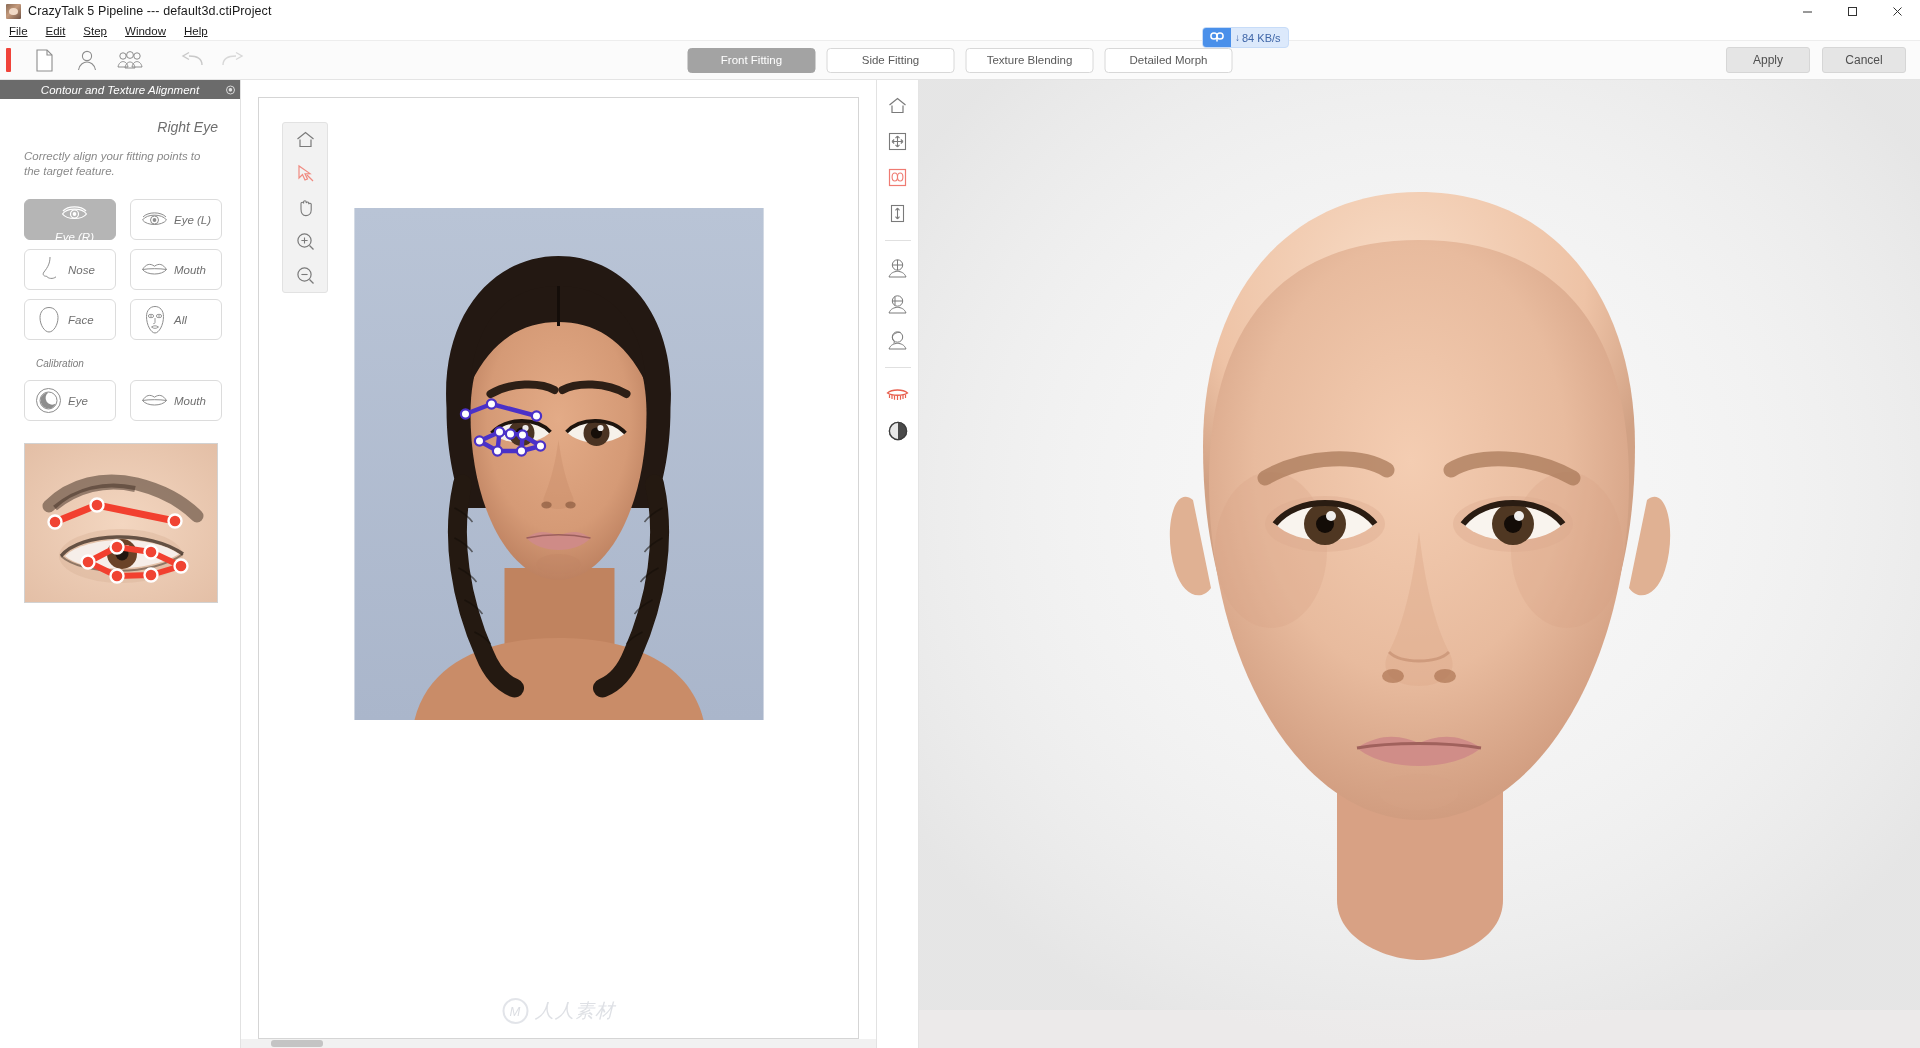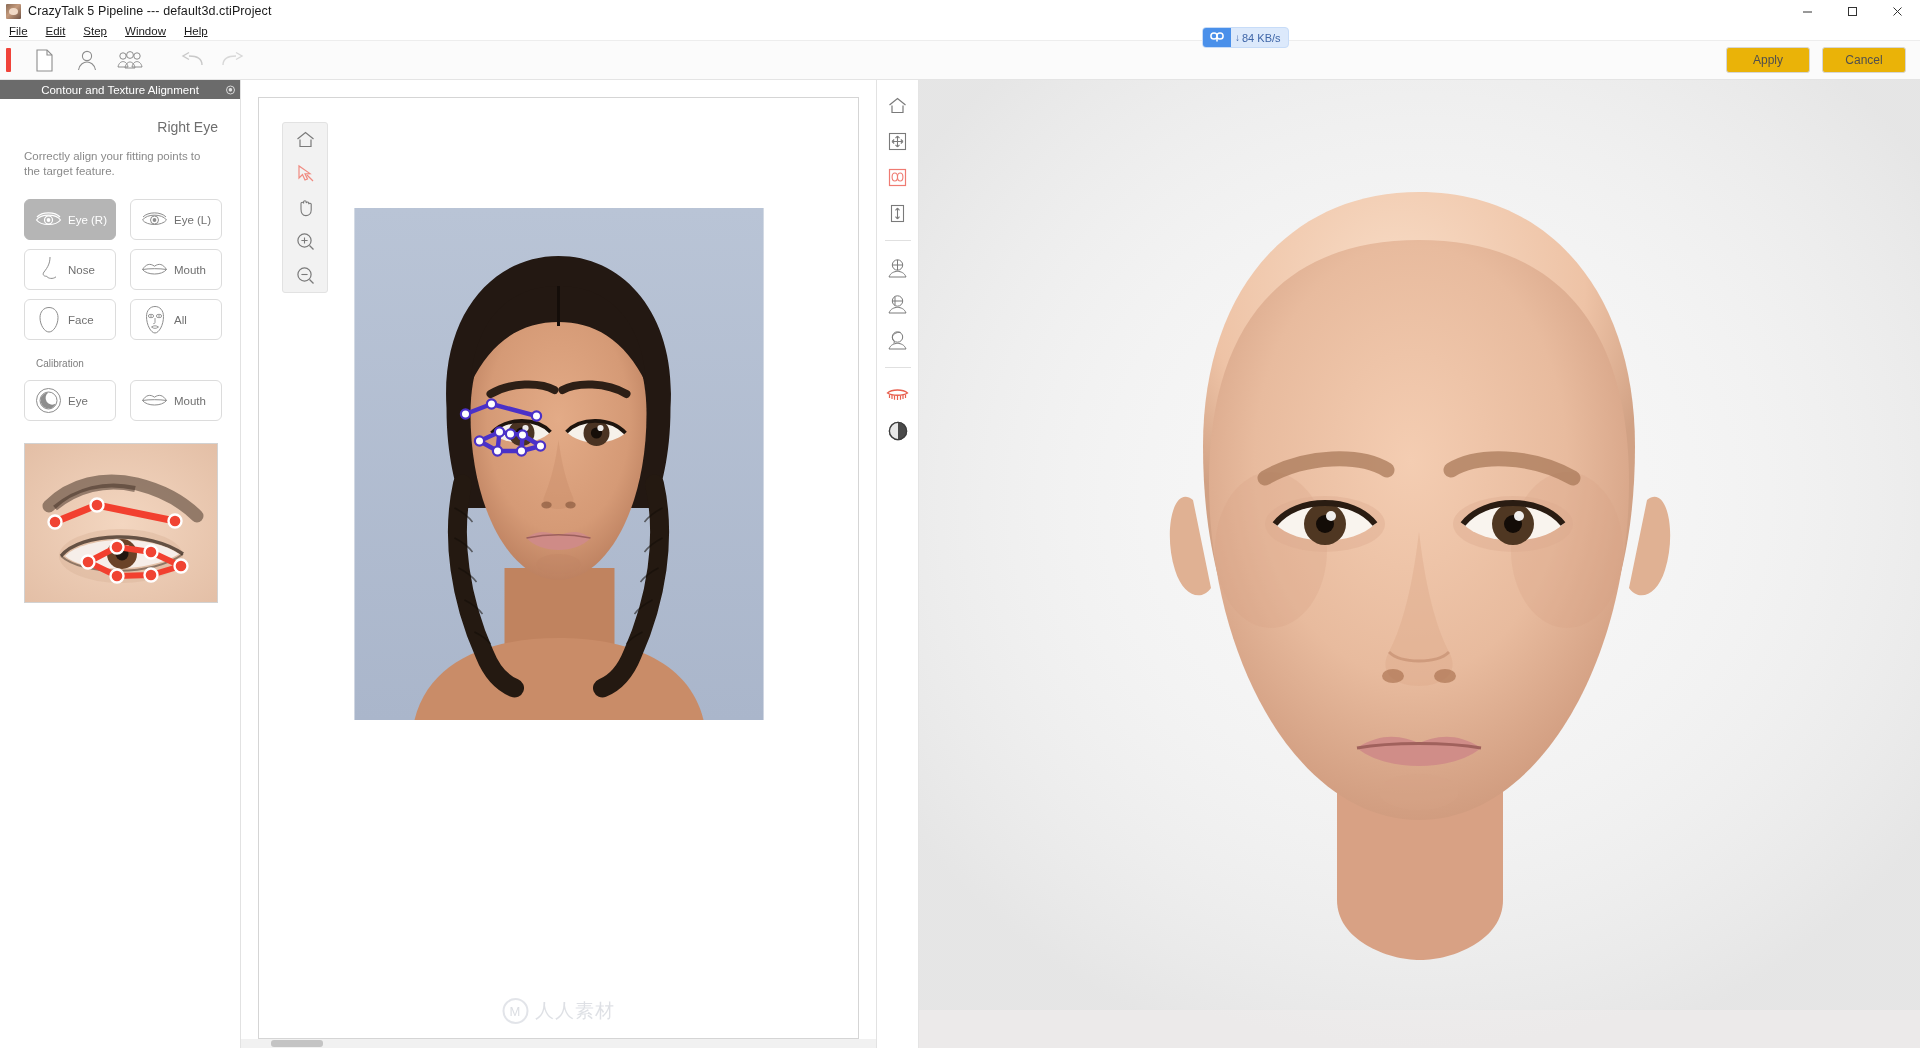--- a/index.html
+++ b/index.html
@@ -71,26 +71,26 @@
   .net-badge .cloud{
     width:28px;height:21px;background:#4a90ea;display:flex;align-items:center;justify-content:center;
   }
   .net-badge .spd{
     font-size:11px;color:#3f66a8;padding:0 7px 0 4px;display:flex;align-items:center;gap:2px;
   }
   .net-badge .arrow{color:#3f66a8;font-size:10px;}
 
   .right-btns{ position:absolute;right:14px;display:flex;gap:12px;}
   .rb{
-    width:84px;height:26px;border:1px solid #d6d6d6;background:#eab308;border-radius:3px;
+    width:84px;height:26px;border:1px solid #d6d6d6;background:#e5e5e5;border-radius:3px;
     font-size:12px;color:#4f4f4f;display:flex;align-items:center;justify-content:center;
   }
 
   
-  .workspace{ display:flex; height:968px; background:#701a75;}
+  .workspace{ display:flex; height:968px; background:#701a75;font-style:italic;}
 
   
   .left-panel{ width:241px;flex:none;background:#ffffff;border-right:1px solid #e2e2e2;}
   .panel-head{
     height:19px;background:#6b6b6b;color:#fff;font-size:11.5px;
     display:flex;align-items:center;justify-content:center;position:relative;
   }
   .panel-head .pin{
     position:absolute;right:5px;top:50%;transform:translateY(-50%);
     width:9px;height:9px;border:1px solid #d8d8d8;border-radius:50%;
@@ -98,21 +98,21 @@
   }
   .panel-body{padding:20px 22px 0 24px;}
   .sec-title{font-size:14px;color:#6e6e6e;margin-bottom:14px;font-weight:400;text-align:right;}
   .sec-desc{font-size:11.5px;color:#8a8a8a;line-height:15px;margin-bottom:20px;max-width:180px;}
 
   .btn-grid{display:grid;grid-template-columns:92px 92px;gap:9px 14px;margin-bottom:18px;}
   .feat-btn{
     height:41px;border:1px solid #dcdcdc;border-radius:6px;background:#fff;
     display:flex;align-items:center;gap:5px;padding-left:9px;
   }
-  .feat-btn.active{background:#b5b5b5;border-color:#b5b5b5;}
+  .feat-btn.active{background:#b5b5b5;border-color:#b5b5b5;flex-direction:column;}
   .feat-btn .lbl{font-size:11.5px;color:#707070;}
   .feat-btn.active .lbl{color:#ffffff;}
   .feat-btn .ic{width:29px;height:26px;display:flex;align-items:center;justify-content:center;flex:none;}
   .feat-btn svg{display:block;}
 
   .cal-title{font-size:10px;color:#7d7d7d;margin:6px 0 11px 12px;}
 
   .thumb{
     width:194px;height:160px;margin-top:22px;border:1px solid #d2d2d2;overflow:hidden;position:relative;
     background:#e7c9b4;
@@ -235,20 +235,26 @@
         <path d="M11 1.5 L5 5 L11 8.5" fill="none" stroke="#c9c9c9" stroke-width="1.4"></path>
       </svg>
   </div>
   <div class="tb-icon">
     <svg width="26" height="19" viewBox="0 0 26 19">
         <path d="M2 14 c0-6 5-9 13-9" fill="none" stroke="#d8d8d8" stroke-width="1.4"></path>
         <path d="M15 1.5 L21 5 L15 8.5" fill="none" stroke="#d8d8d8" stroke-width="1.4"></path>
       </svg>
   </div>
 
+  <div class="step-tabs">
+    <div class="step-btn active">Front Fitting</div>
+    <div class="step-btn">Side Fitting</div>
+    <div class="step-btn">Texture Blending</div>
+    <div class="step-btn">Detailed Morph</div>
+  </div>
 
   <div class="net-badge">
     <div class="cloud">
       <svg width="16" height="13" viewBox="0 0 16 13">
         <circle cx="5" cy="5" r="3.1" fill="none" stroke="#fff" stroke-width="1.5"></circle>
         <circle cx="11" cy="5" r="3.1" fill="none" stroke="#fff" stroke-width="1.5"></circle>
         <path d="M8 6.5 v4" stroke="#fff" stroke-width="1.5" fill="none"></path>
       </svg>
     </div>
     <div class="spd">

